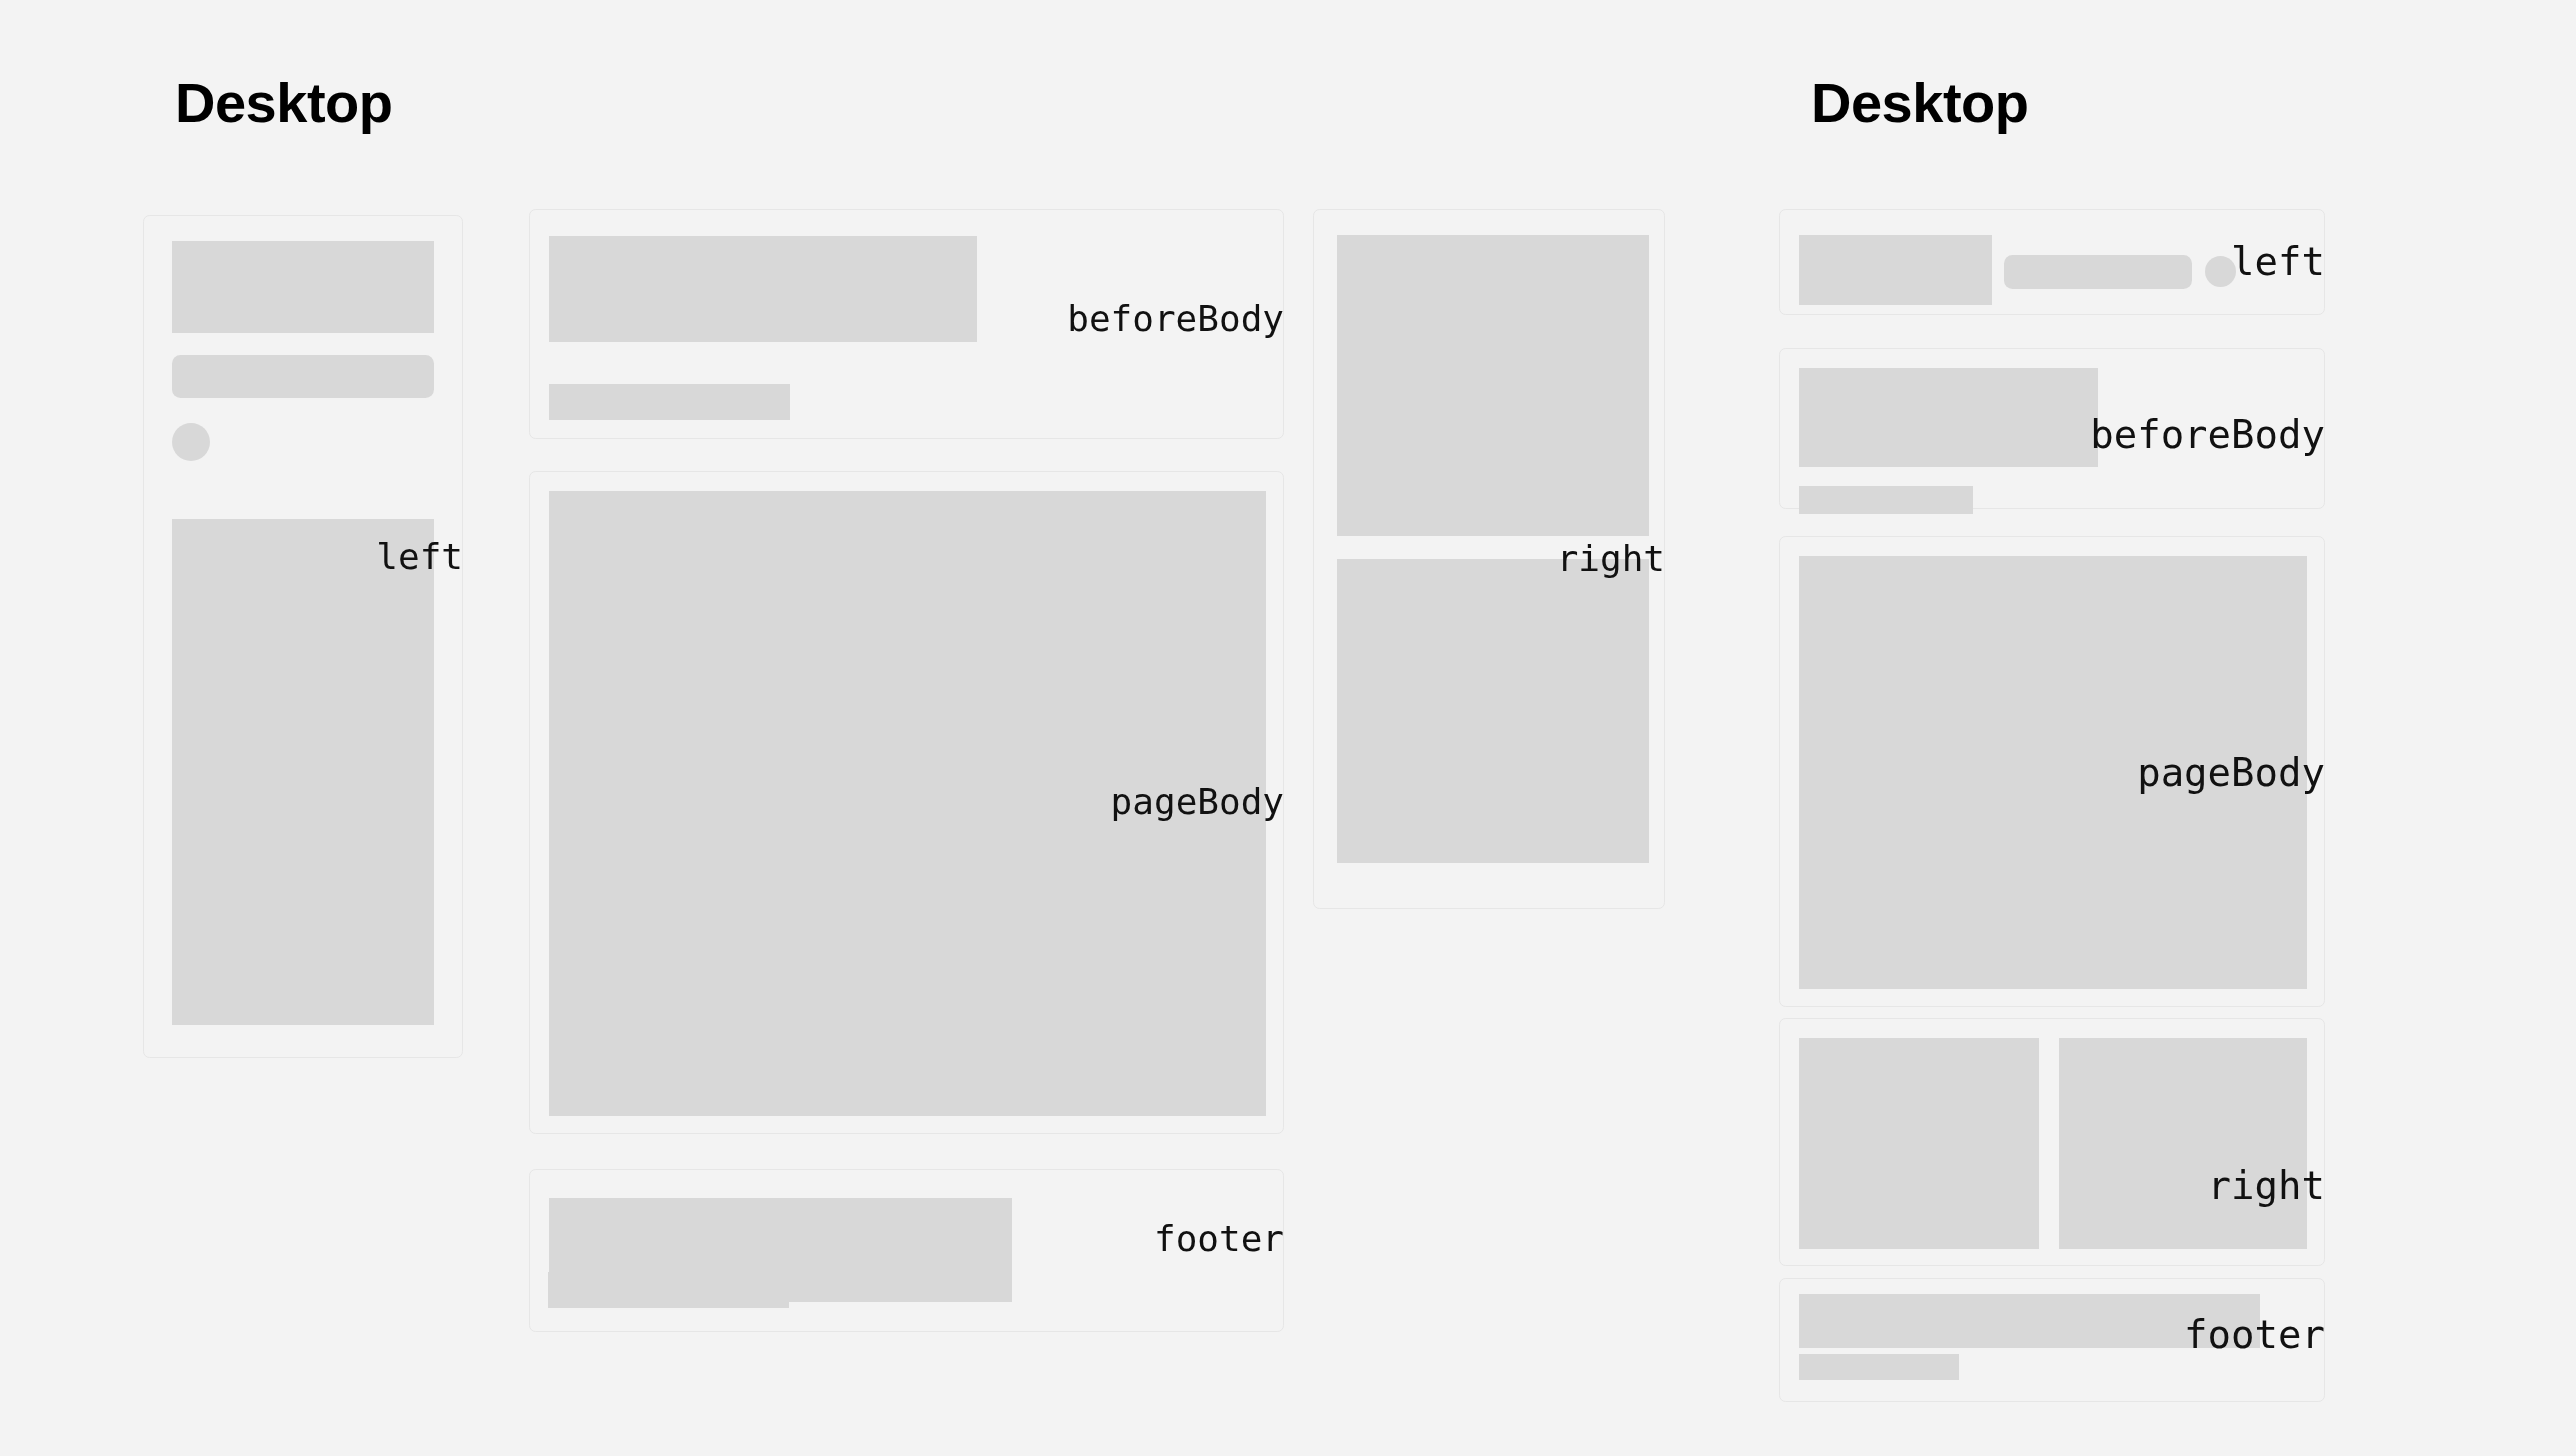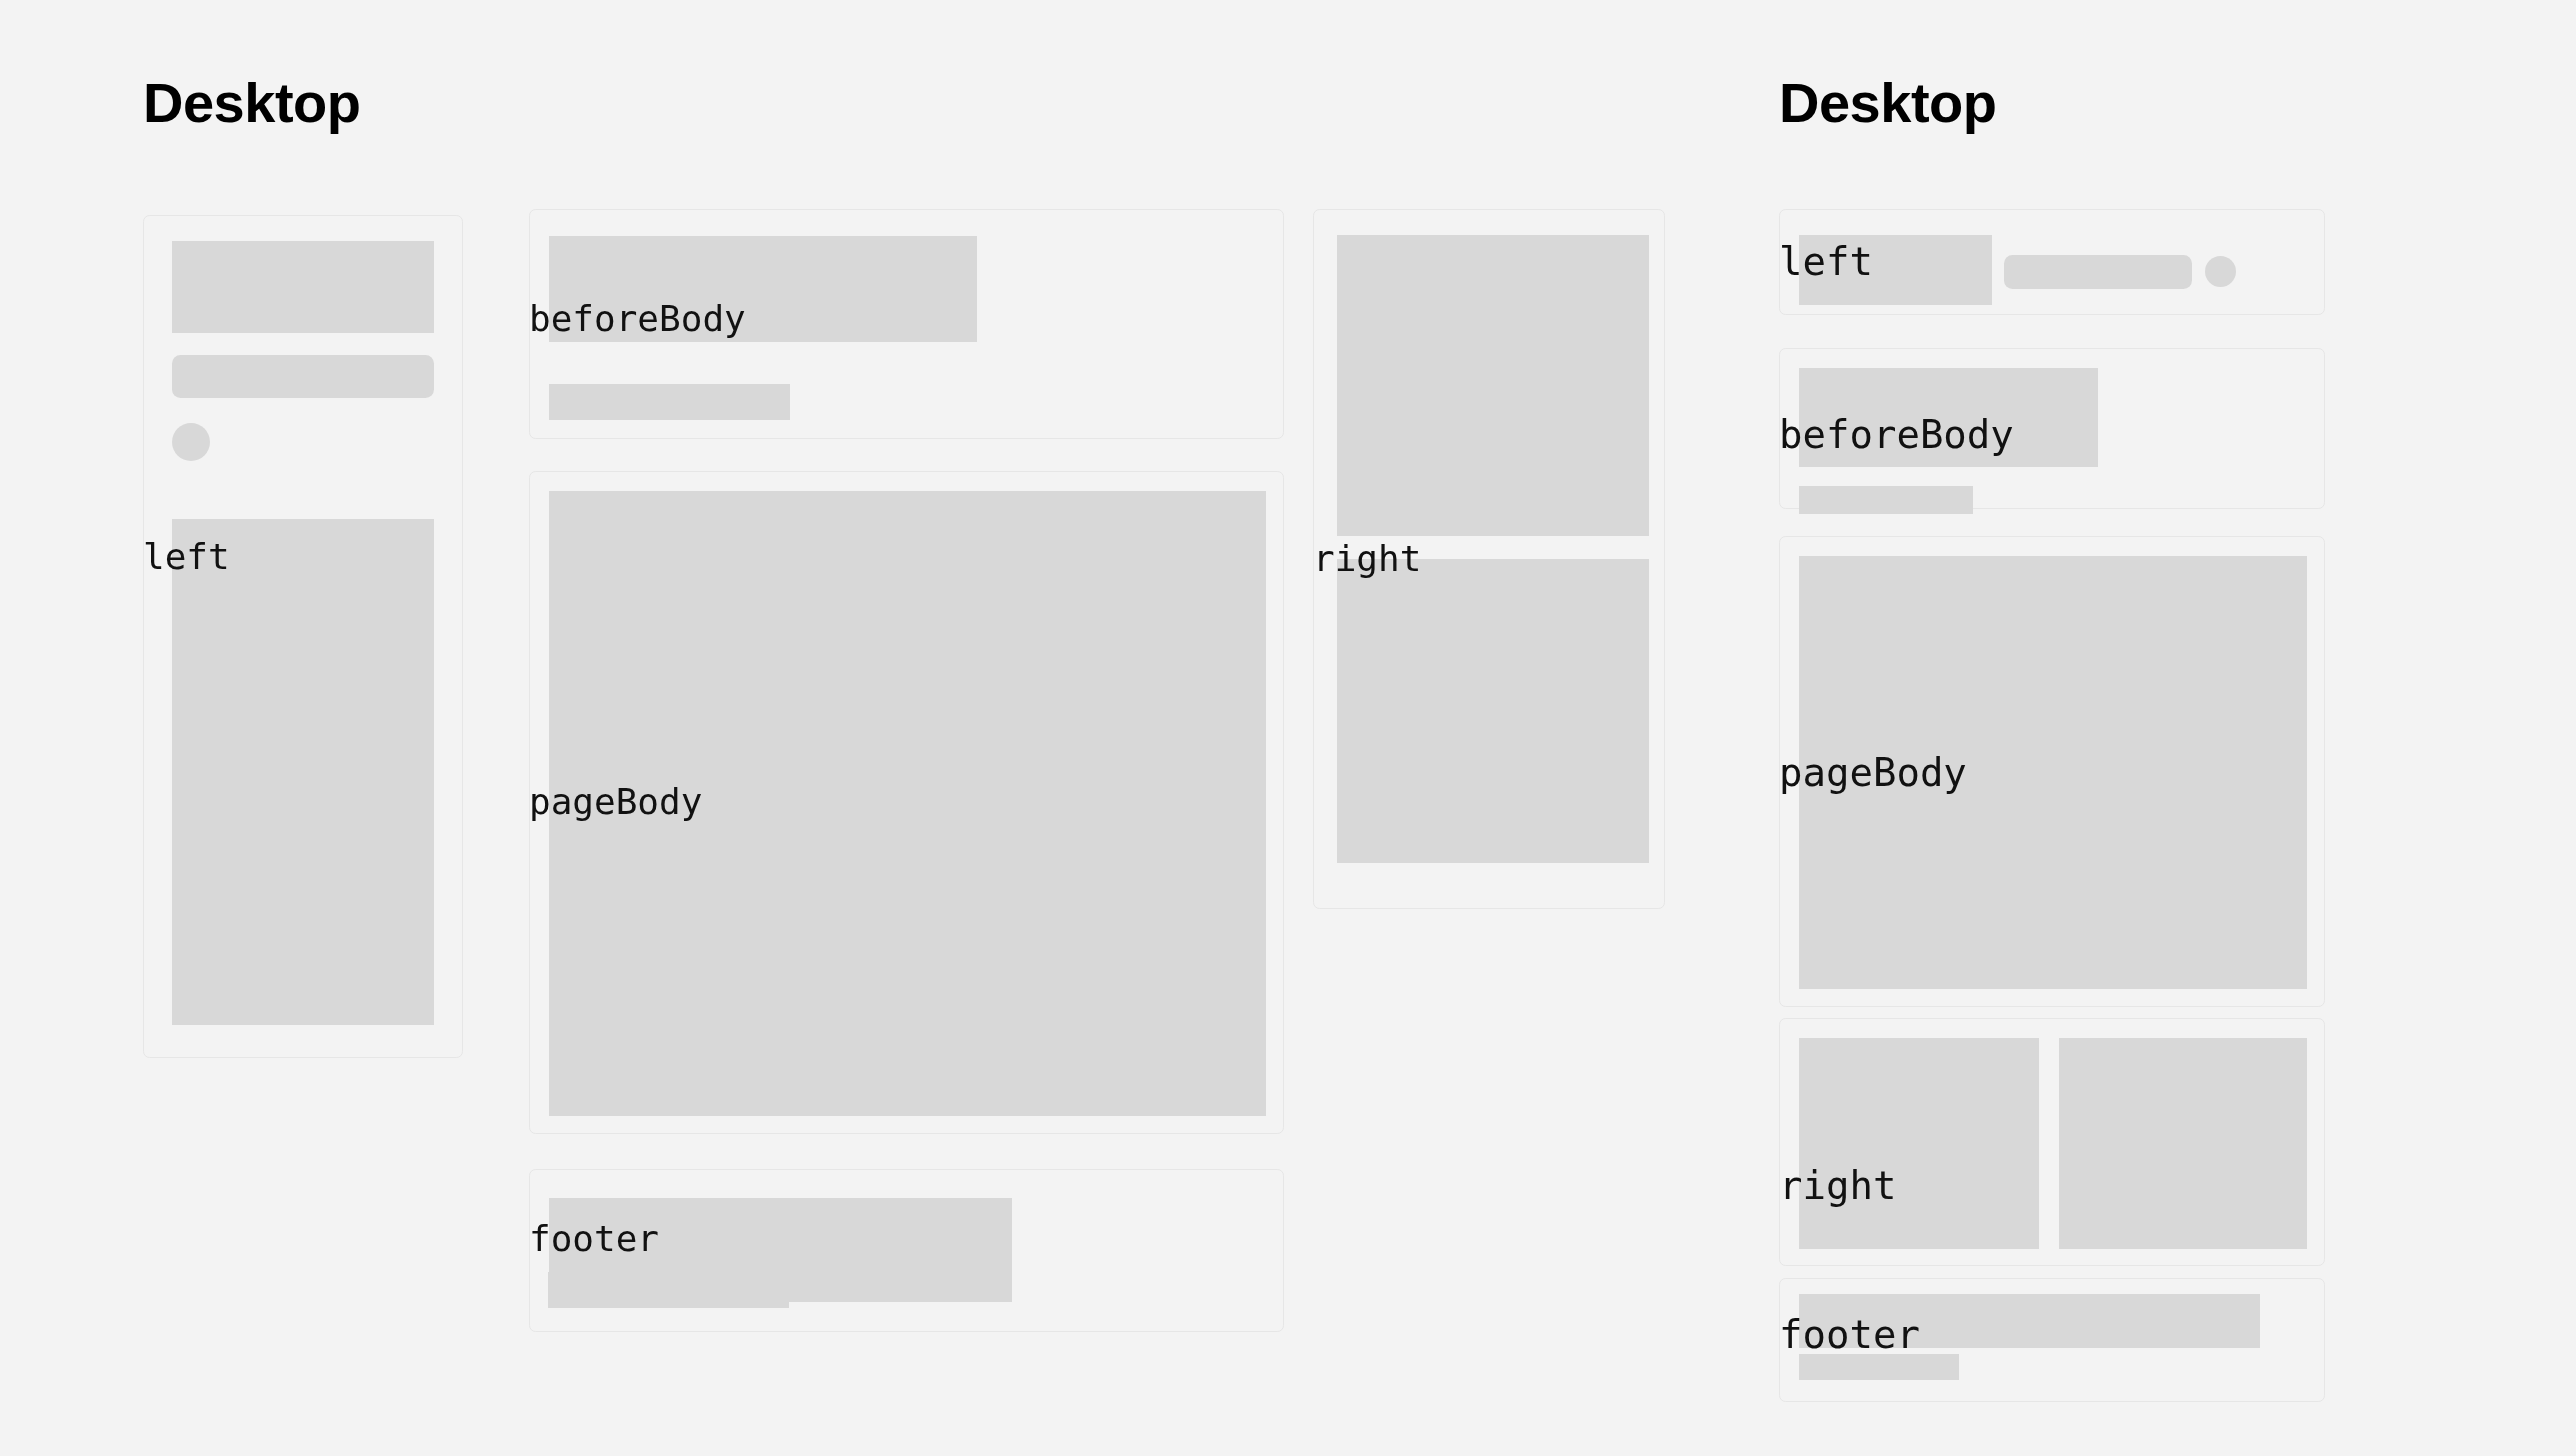--- a/index.html
+++ b/index.html
@@ -24,20 +24,21 @@
   
   .section-title {
     position: absolute;
     font-family: "Liberation Sans", sans-serif;
     font-weight: bold;
     font-size: 56px;
     line-height: 1;
     letter-spacing: -0.5px;
     color: #000000;
     white-space: nowrap;
+    margin-left: 32px;
   }
   #title-desktop { left: 143px; top: 75px; }
   #title-mobile  { left: 1779px; top: 75px; }
 
   
   .panel {
     position: absolute;
     background: #f3f3f3;
     border: 1.9px solid #e6e6e6;
     border-radius: 6.6px;
@@ -54,21 +55,21 @@
   .blk.circle  { border-radius: 50%; }
 
   
   .slot-label {
     position: absolute;
     font-family: "DejaVu Sans Mono", "Liberation Mono", monospace;
     font-size: 36px;
     line-height: 1;
     color: #111111;
     white-space: nowrap;
-    text-align: left;
+    text-align: right;
     pointer-events: none;
     z-index: 5;
   }
   .slot-label.big { font-size: 39px; }
 </style>
 </head>
 <body>
 
 <div class="canvas">
 

